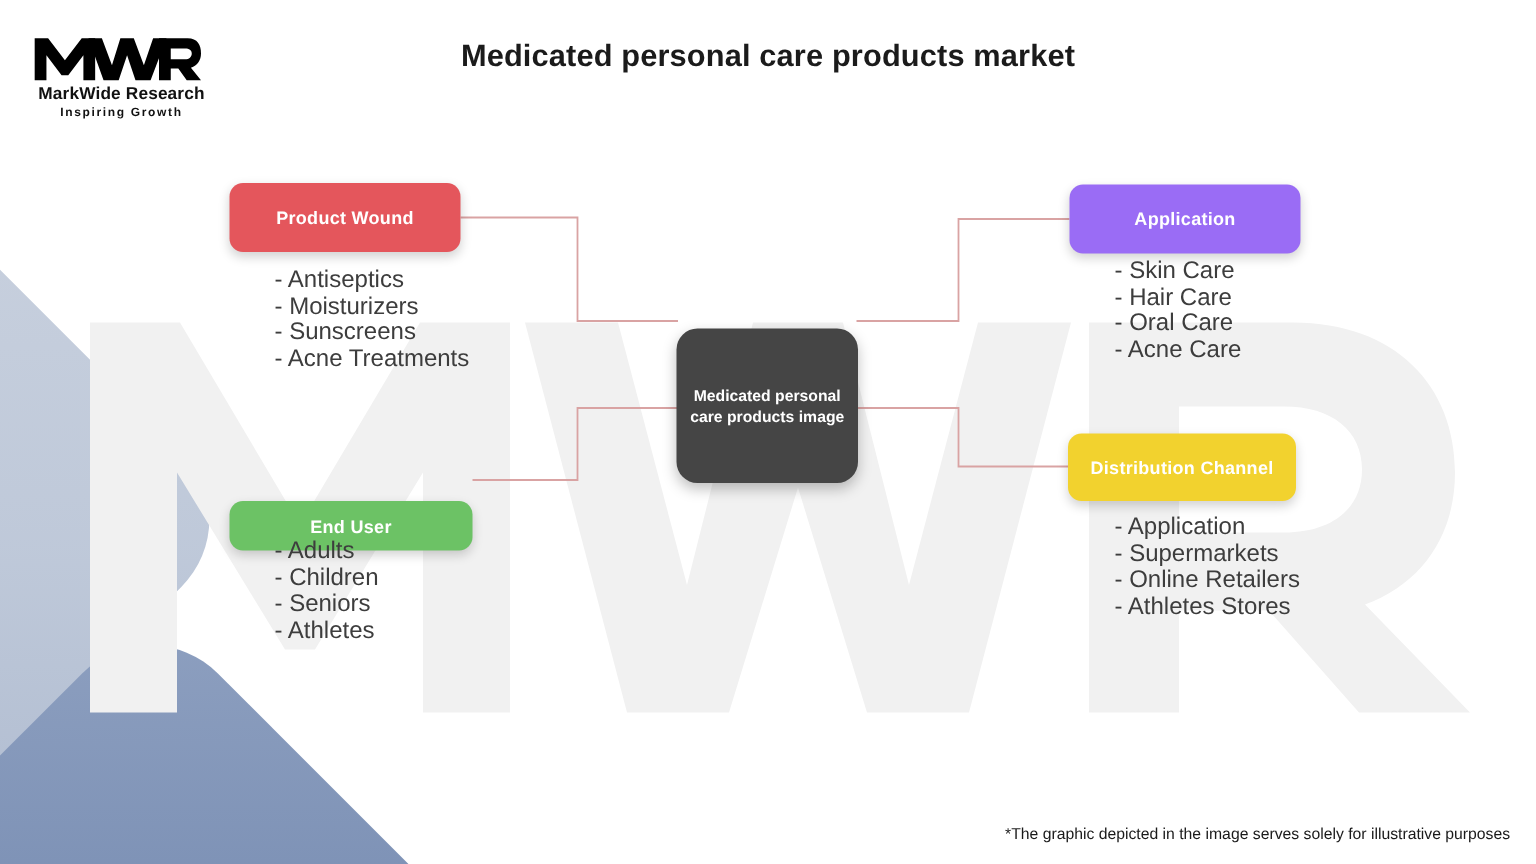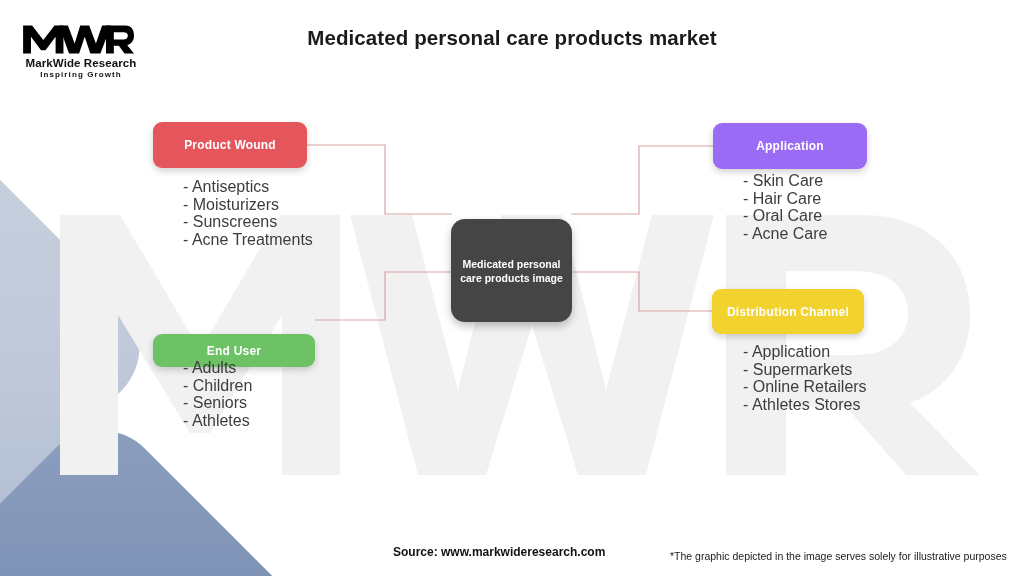--- a/index.html
+++ b/index.html
@@ -270,16 +270,15 @@
   <div class="node node-distribution" style="background:#f2d22e">
     <span class="node-label">Distribution Channel</span>
   </div>
   <div class="bullets bullets-distribution">
     <span class="bullet-item">- Application</span>
     <span class="bullet-item">- Supermarkets</span>
     <span class="bullet-item">- Online Retailers</span>
     <span class="bullet-item">- Athletes Stores</span>
   </div>
 
-  <div class="source">Source: www.markwideresearch.com</div>
   <div class="disclaimer">*The graphic depicted in the image serves solely for illustrative purposes</div>
 
 </div>
 
 </body></html>

